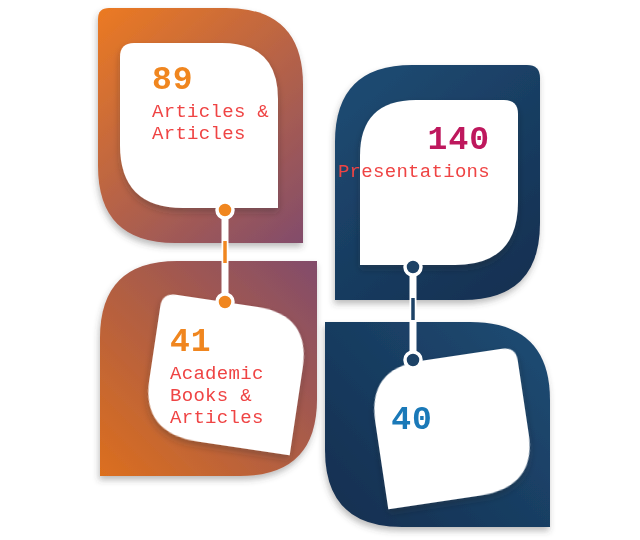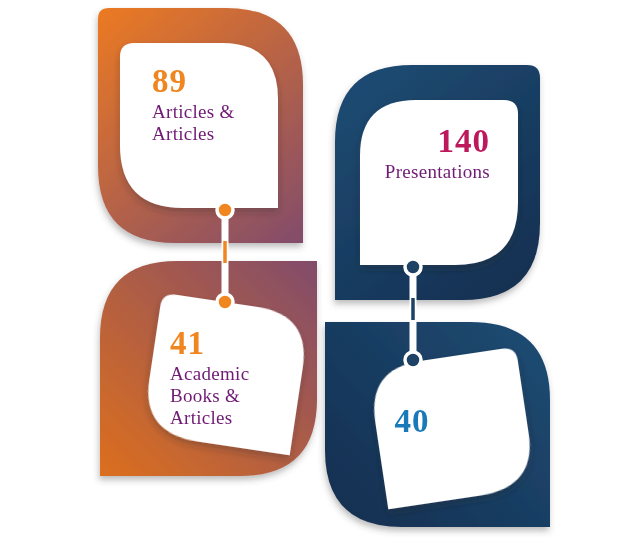--- a/index.html
+++ b/index.html
@@ -1,40 +1,40 @@
 <!DOCTYPE html>
 <html><head>
 <meta charset="utf-8">
 <style>
   html,body{margin:0;padding:0;background:#fff;}
   .stage{
     position:relative;
     width:640px;height:540px;
     background:#fff;
     overflow:hidden;
-    font-family:Liberation Serif, serif;
+    font-family:Liberation Mono, monospace;
   }
   .stage svg{position:absolute;left:0;top:0;}
   .stat{
     position:absolute;
     display:block;
   }
   .stat-num{
     font-size:33px;
     line-height:40px;
     font-weight:700;
     letter-spacing:1px;
     white-space:nowrap;
   }
   .stat-label{
     font-size:19px;
     line-height:22px;
     font-weight:400;
     letter-spacing:0.3px;
-    color:#701a75;
+    color:#ef4444;
   }
   .stat-label span{display:block;}
   .align-right{text-align:right;}
 </style>
 </head>
 <body>
 
 <div class="stage">
 
   <svg width="640" height="540" viewBox="0 0 640 540">

